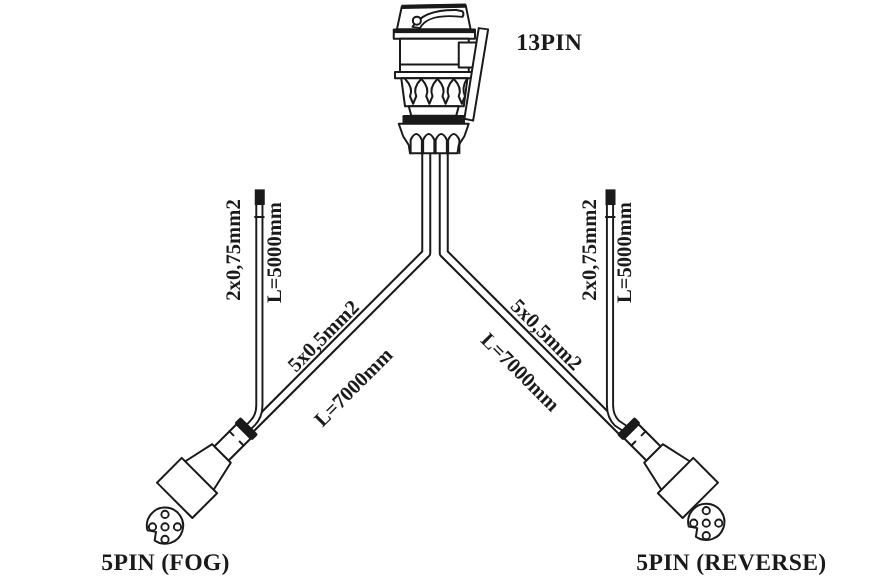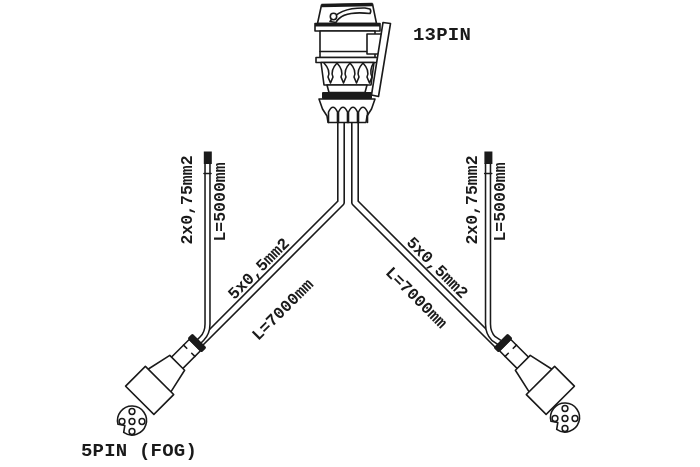--- a/index.html
+++ b/index.html
@@ -1,18 +1,18 @@
 <!DOCTYPE html>
 <html><head>
 <meta charset="utf-8">
 <style>
   html,body{margin:0;padding:0;background:#fff;}
   .stage{
     position:relative;width:700px;height:467px;background:#fff;overflow:hidden;
-    font-family:Liberation Mono, monospace;color:#1a1a1a;
+    font-family:Liberation Serif, serif;color:#1a1a1a;
   }
   .stage svg{position:absolute;left:0;top:0;}
   .biglabel{
     position:absolute;font-size:19px;font-weight:700;letter-spacing:0.2px;
     white-space:nowrap;color:#1a1a1a;
   }
   .rlabel{
     position:absolute;font-size:16.5px;font-weight:600;white-space:nowrap;
     color:#1a1a1a;letter-spacing:0px;
   }
@@ -115,20 +115,21 @@
 
     <use href="#plug5" xlink:href="#plug5" transform="translate(197,343) rotate(135)"></use>
     <use href="#plug5" xlink:href="#plug5" transform="translate(503,343) rotate(45)"></use>
 
     <use href="#pinface" xlink:href="#pinface" transform="translate(132,420.5)"></use>
     <use href="#pinface" xlink:href="#pinface" transform="translate(565,417.5)"></use>
   </svg>
 
   <div class="biglabel" style="left:413px; top:24px;">13PIN</div>
   <div class="biglabel" style="left:81px; top:440px;">5PIN (FOG)</div>
+  <div class="biglabel" style="left:509px; top:440px;">5PIN (REVERSE)</div>
 
   <div class="rlabel rot-90" style="left:187px; top:200px;">2x0,75mm2</div>
   <div class="rlabel rot-90" style="left:220px; top:202px;">L=5000mm</div>
 
   <div class="rlabel rot-m45" style="left:259px; top:269px;">5x0,5mm2</div>
   <div class="rlabel rot-m45" style="left:283px; top:310px;">L=7000mm</div>
 
   <div class="rlabel rot-p45" style="left:437px; top:268px;">5x0,5mm2</div>
   <div class="rlabel rot-p45" style="left:416px; top:298px;">L=7000mm</div>
 

